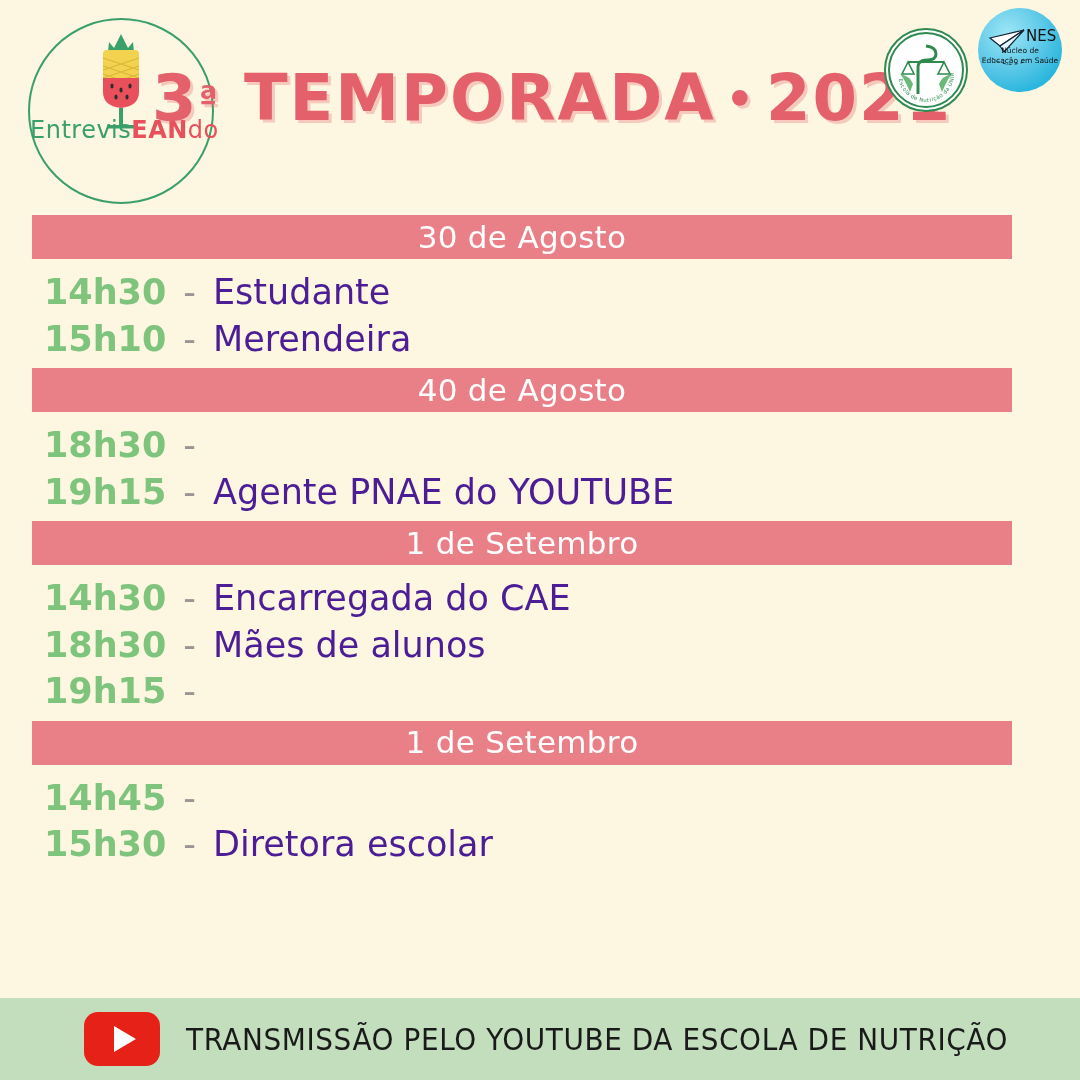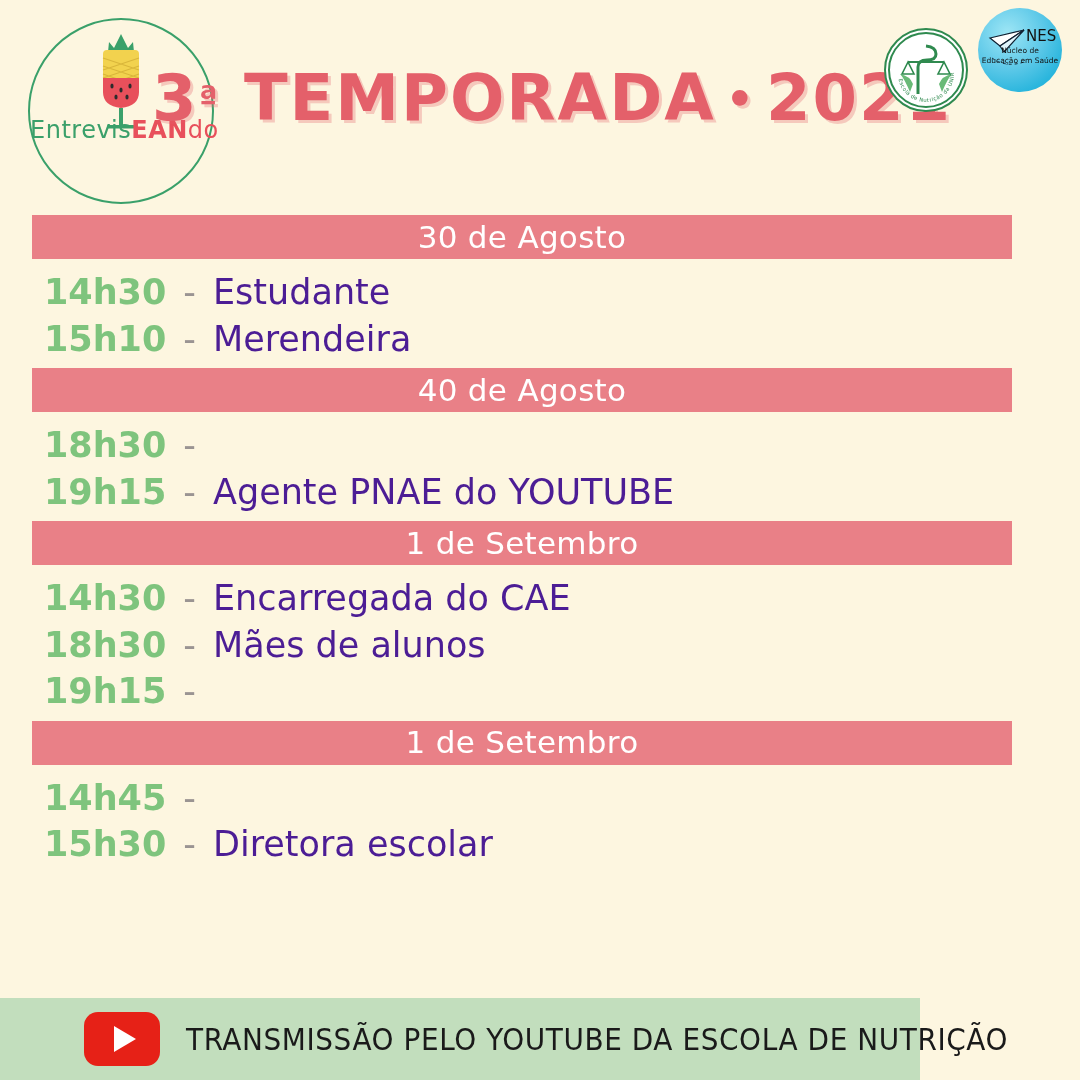--- a/index.html
+++ b/index.html
@@ -93,21 +93,21 @@
     line-height:1.33;
     white-space:nowrap;
     gap:8px;
   }
   .s-time{ color:#7ec47d; font-weight:bold; }
   .s-dash{ color:#9a9492; padding:0 9px; }
   .s-desc{ color:#4c1d95; }
 
   
   .footer{
-    position:absolute; left:0; bottom:0; width:920px; height:82px;
+    position:absolute; left:0; bottom:0; width:1080px; height:82px;
     background:#c2debd;
     display:flex; align-items:center;
   }
   .yt-icon{
     margin-left:84px;
     width:76px; height:54px;
     background:#e62117;
     border-radius:14px;
     display:flex; align-items:center; justify-content:center;
     flex:0 0 auto;

